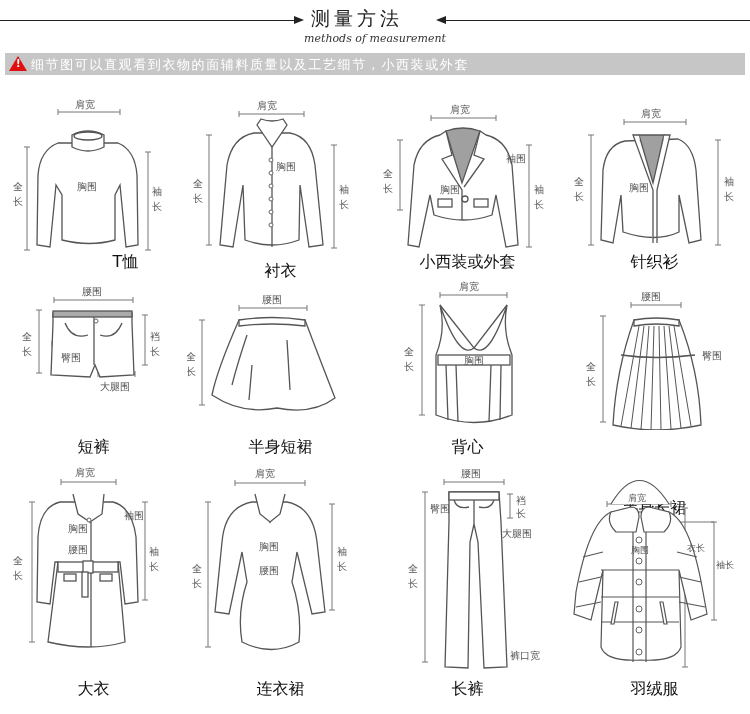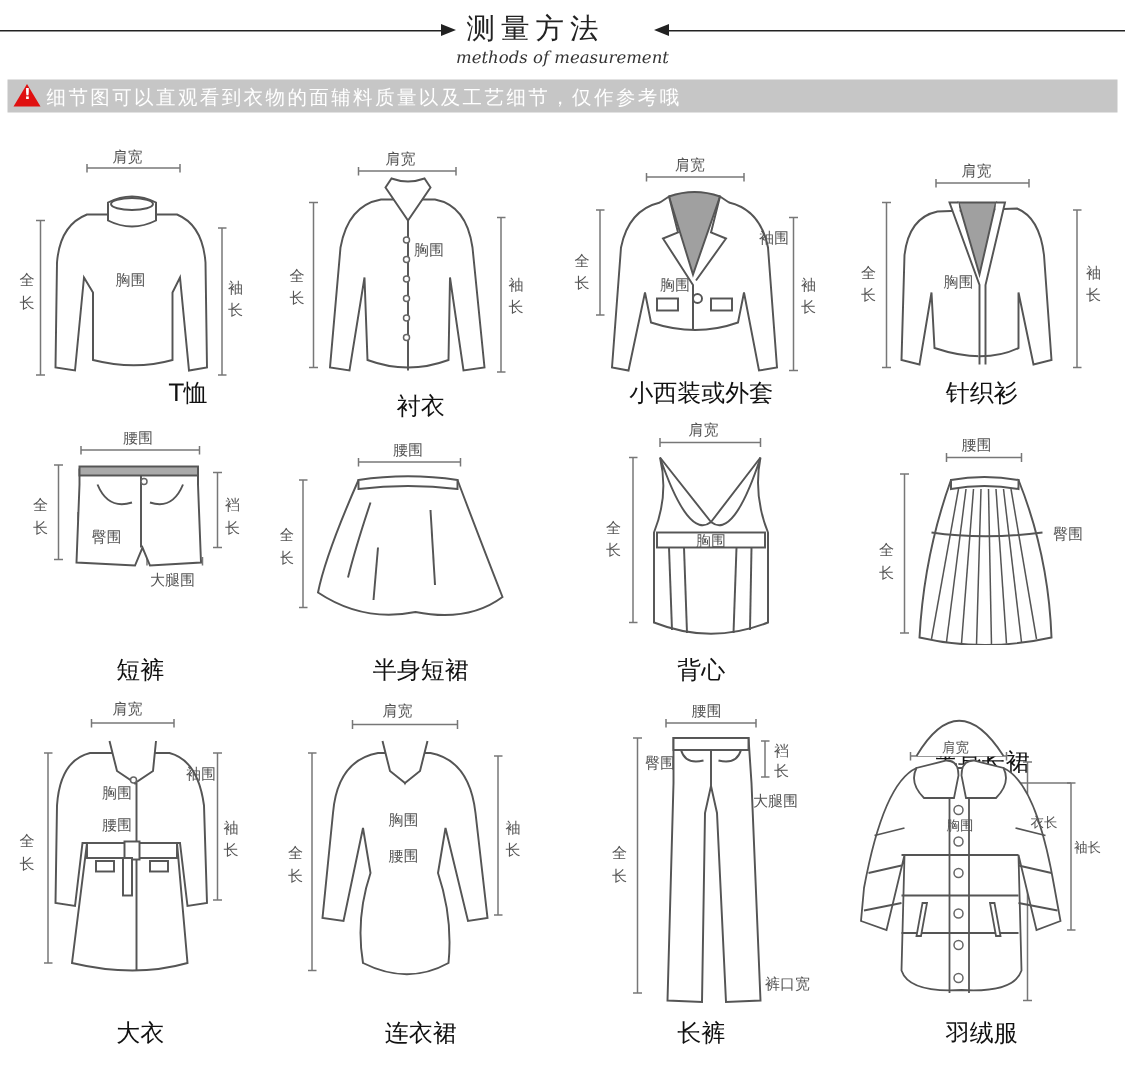--- a/index.html
+++ b/index.html
@@ -35,21 +35,21 @@
   <div class="arrow-r"></div>
   <div class="title">测量方法</div>
   <div class="arrow-l"></div>
   <div class="line r"></div>
   <div class="subtitle">methods of measurement</div>
 </div>
 
 <div class="notice">
   <div class="warn"></div>
   <div class="warn-mark">!</div>
-  <div class="text">细节图可以直观看到衣物的面辅料质量以及工艺细节，仅作参考哦</div>
+  <div class="text">细节图可以直观看到衣物的面辅料质量以及工艺细节，小西装或外套</div>
 </div>
 
 <svg width="0" height="0" style="position:absolute">
   <defs>
     <marker id="tick" viewBox="0 0 6 6" refX="3" refY="3" markerWidth="6" markerHeight="6" orient="auto">
       <path d="M3,0 L3,6" stroke="#777" stroke-width="1"></path>
     </marker>
   </defs>
 </svg>
 

